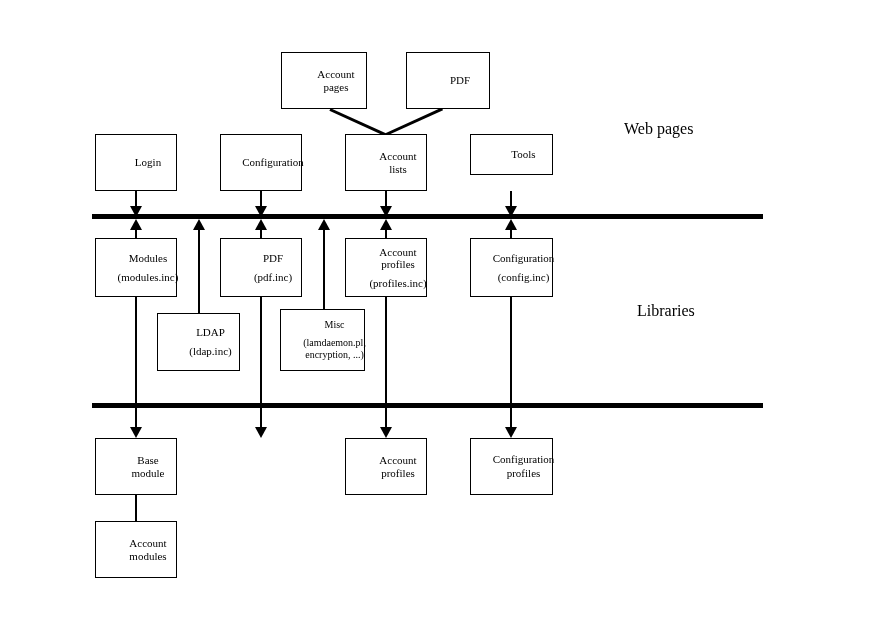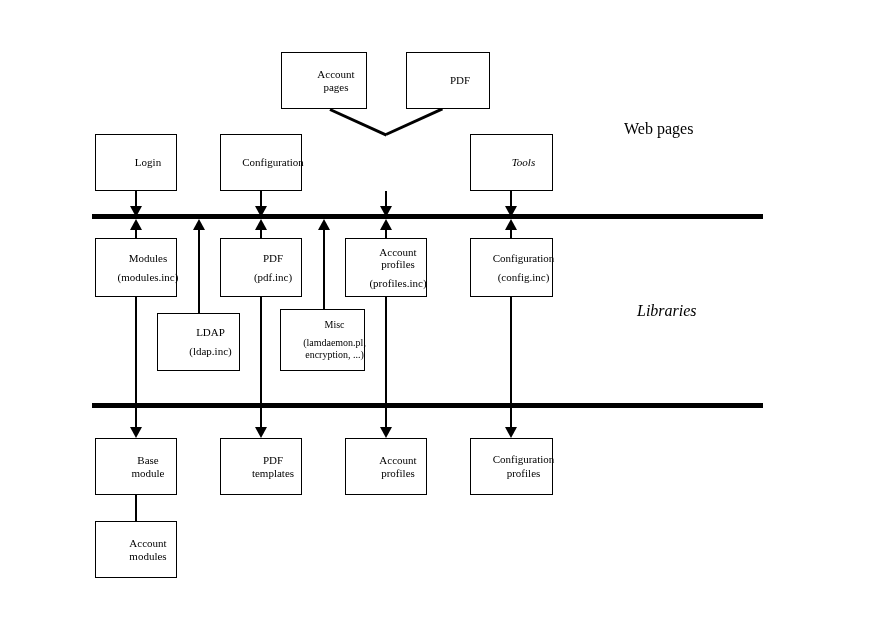--- a/index.html
+++ b/index.html
@@ -101,22 +101,25 @@
   <div class="diag" style="left:386px; top:133px; width:62px; transform: rotate(-24.5deg);"></div>
 
   <div class="node" style="left:95px; top:134px; width:82px; height:57px;">
     <span class="l1">Login</span>
   </div>
 
   <div class="node" style="left:220px; top:134px; width:82px; height:57px;">
     <span class="l1">Configuration</span>
   </div>
 
-
-  <div class="node" style="left:470px; top:134px; width:83px; height:57px;font-style:italic;">
+  <div class="node" style="left:345px; top:134px; width:82px; height:57px;">
+    <span class="l1">Account lists</span>
+  </div>
+
+  <div class="node" style="left:470px; top:134px; width:83px; height:41px;">
     <span class="l1">Tools</span>
   </div>
 
   <div class="conn v" style="left:135px; top:191px; height:22px;"></div>
   <div class="arrowhead down" style="left:130px; top:206px;"></div>
 
   <div class="conn v" style="left:260px; top:191px; height:22px;"></div>
   <div class="arrowhead down" style="left:255px; top:206px;"></div>
 
   <div class="conn v" style="left:385px; top:191px; height:22px;"></div>
@@ -192,37 +195,34 @@
   <div class="conn v" style="left:385px; top:408px; height:22px;"></div>
   <div class="arrowhead down" style="left:380px; top:427px;"></div>
 
   <div class="conn v" style="left:510px; top:408px; height:22px;"></div>
   <div class="arrowhead down" style="left:505px; top:427px;"></div>
 
   <div class="node" style="left:95px; top:438px; width:82px; height:57px;">
     <span class="l1">Base module</span>
   </div>
 
-  <div class="node" style="left:220px; top:438px; width:82px; height:57px;">
-    <span class="l1">PDF templates</span>
-  </div>
 
   <div class="node" style="left:345px; top:438px; width:82px; height:57px;">
     <span class="l1">Account profiles</span>
   </div>
 
   <div class="node" style="left:470px; top:438px; width:83px; height:57px;">
     <span class="l1">Configuration</span>
     <span class="l2 tight">profiles</span>
   </div>
 
   <div class="conn v" style="left:135px; top:494px; height:28px;"></div>
 
   <div class="node" style="left:95px; top:521px; width:82px; height:57px;">
     <span class="l1">Account modules</span>
   </div>
 
   <div class="section-label" style="left:624px; top:120px;">Web pages</div>
 
-  <div class="section-label" style="left:637px; top:302px;font-style:italic;">Libraries</div>
+  <div class="section-label" style="left:637px; top:302px;">Libraries</div>
 
 
 </div>
 
 </body></html>

